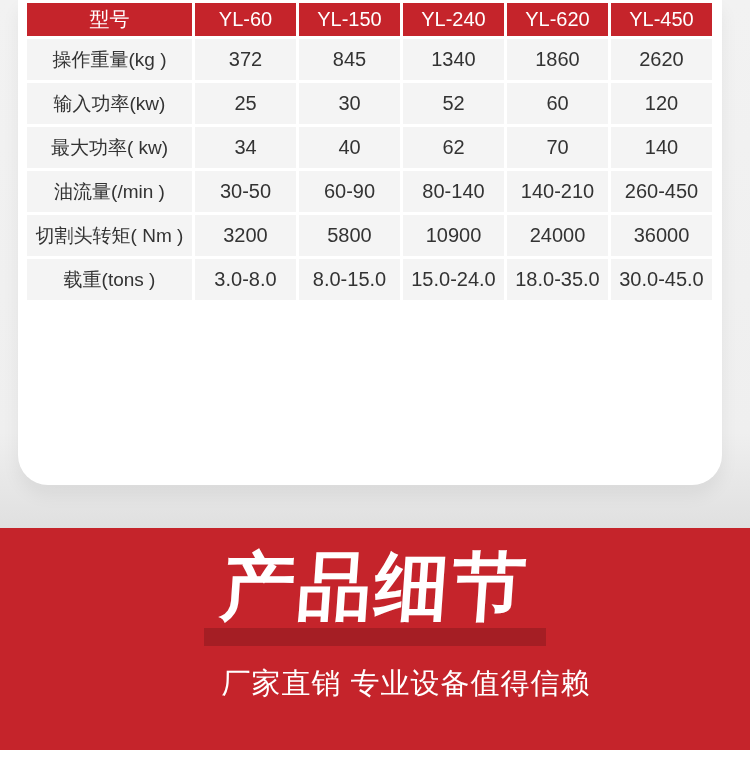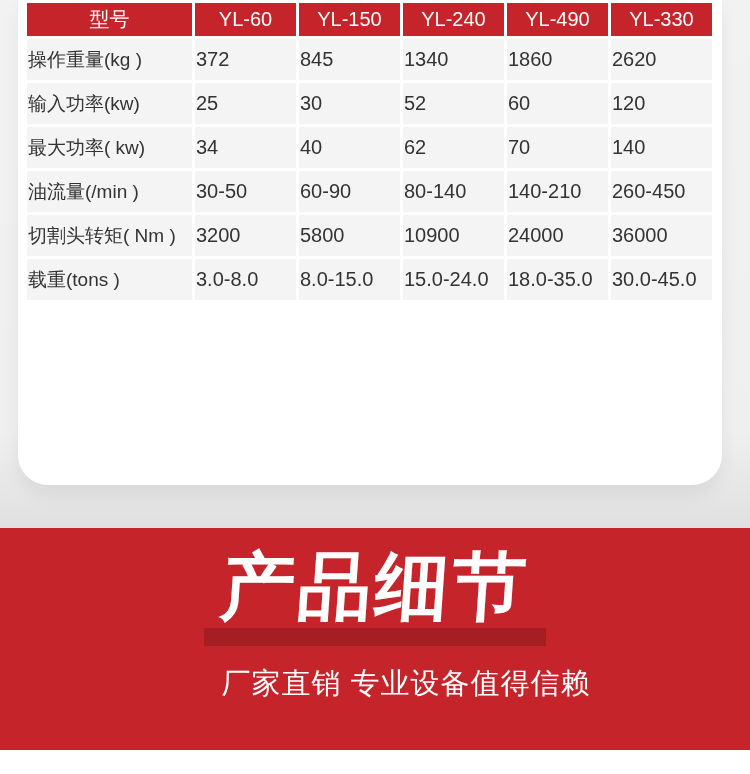--- a/index.html
+++ b/index.html
@@ -47,21 +47,21 @@
     font-weight:normal;
     text-align:center;
     vertical-align:middle;
   }
   table.spec th:first-child{width:165px;}
   table.spec td{
     width:101px;height:41px;
     background:var(--cell-bg,#f4f4f4);
     color:var(--text,#333333);
     font-size:20px;
-    text-align:left;
+    text-align:center;
     vertical-align:middle;
     white-space:nowrap;
   }
   table.spec td.label{width:165px;font-size:19px;}
   .note{
     text-align:center;
     font-size:17px;
     color:var(--note-text,#4a4a4a);
     padding-top:11px;
     letter-spacing:0.5px;
@@ -112,22 +112,22 @@
 
   <div class="top-section">
     <div class="card">
       <table class="spec">
         <thead>
           <tr>
               <th>型号</th>
               <th>YL-60</th>
               <th>YL-150</th>
               <th>YL-240</th>
-              <th>YL-490</th>
-              <th>YL-330</th>
+              <th>YL-620</th>
+              <th>YL-450</th>
             </tr>
         </thead>
         <tbody>
             <tr>
               <td class="label">操作重量(kg )</td>
               <td>372</td>
               <td>845</td>
               <td>1340</td>
               <td>1860</td>
               <td>2620</td>

